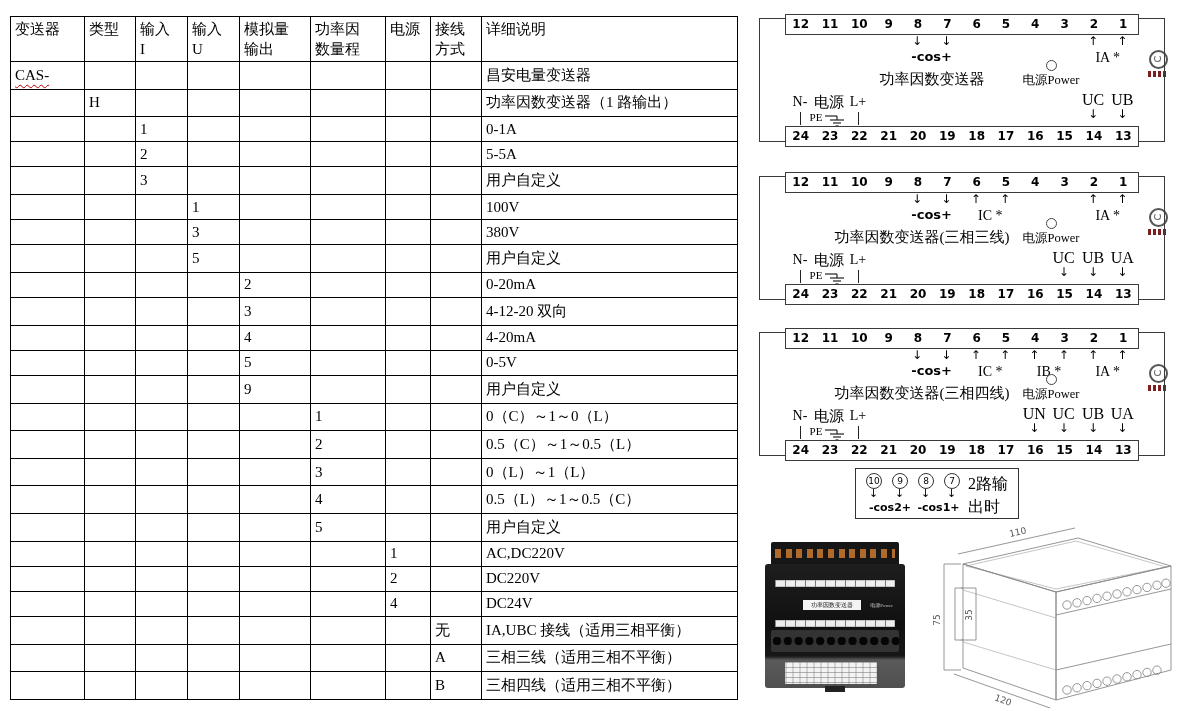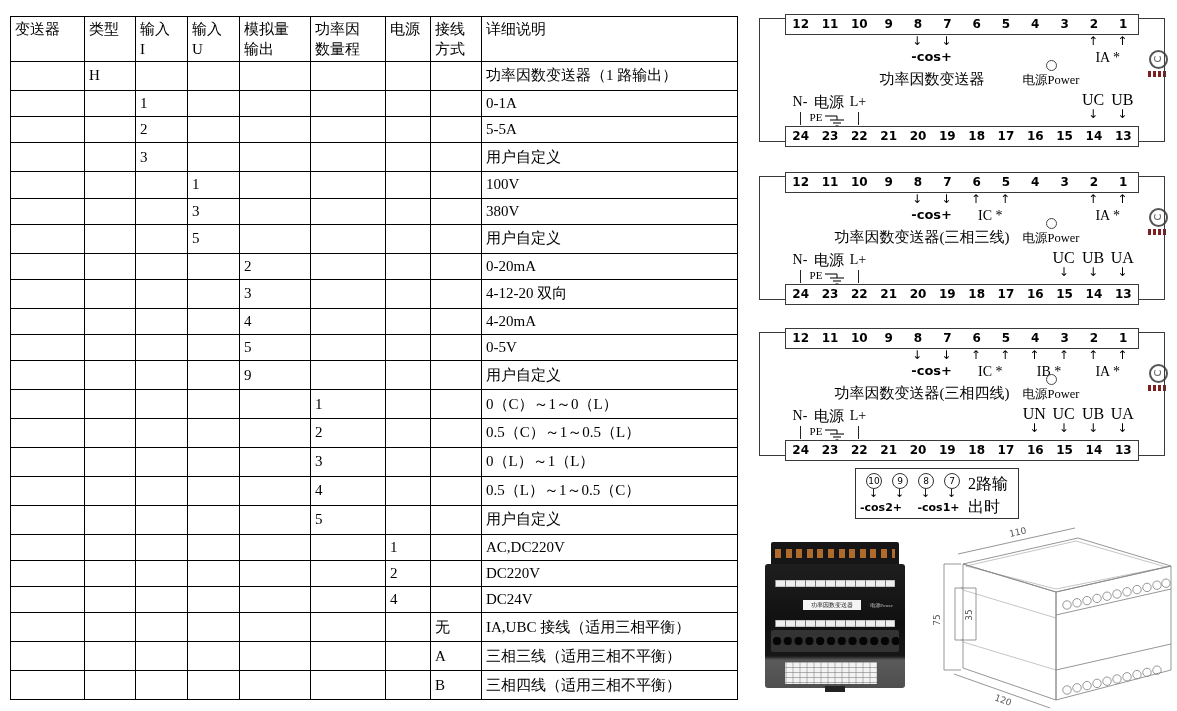--- a/index.html
+++ b/index.html
@@ -96,20 +96,31 @@
           <th>功率因
 数量程</th>
           <th>电源</th>
           <th>接线
 方式</th>
           <th>详细说明</th>
         </tr>
       </thead>
       <tbody>
         <tr>
+          <td><span class="wavy">CAS-</span></td>
+          <td></td>
+          <td></td>
+          <td></td>
+          <td></td>
+          <td></td>
+          <td></td>
+          <td></td>
+          <td>昌安电量变送器</td>
+        </tr>
+        <tr>
           <td></td>
           <td>H</td>
           <td></td>
           <td></td>
           <td></td>
           <td></td>
           <td></td>
           <td></td>
           <td>功率因数变送器（1 路输出）</td>
         </tr>
@@ -571,21 +582,21 @@
   <div class="two-route" id="two-route">
     <div class="tr-note">2路输出时</div>
   <div class="circ" style="left: 10px; top: 4px;">10</div>
       <span class="arrow" style="left: 17.5px; top: 19px; font-size: 11px;">↓</span>
       <div class="circ" style="left: 36px; top: 4px;">9</div>
       <span class="arrow" style="left: 43.5px; top: 19px; font-size: 11px;">↓</span>
       <div class="circ" style="left: 62px; top: 4px;">8</div>
       <span class="arrow" style="left: 69.5px; top: 19px; font-size: 11px;">↓</span>
       <div class="circ" style="left: 88px; top: 4px;">7</div>
       <span class="arrow" style="left: 95.5px; top: 19px; font-size: 11px;">↓</span>
-      <span class="tr-out" style="left: 25px; top: 32px;">-cos2+</span>
+      <span class="tr-out" style="left: 34px; top: 32px;">-cos2+</span>
       <span class="tr-out" style="left: 82.5px; top: 32px;">-cos1+</span>
     </div>
 
   <div class="photo">
     <div class="ph-screws"></div>
     <div class="ph-body">
       <div class="ph-strip" style="top:16px"></div>
       <div class="ph-center">功率因数变送器</div>
       <div class="ph-power">电源Power</div>
       <div class="ph-strip" style="top:56px"></div>

